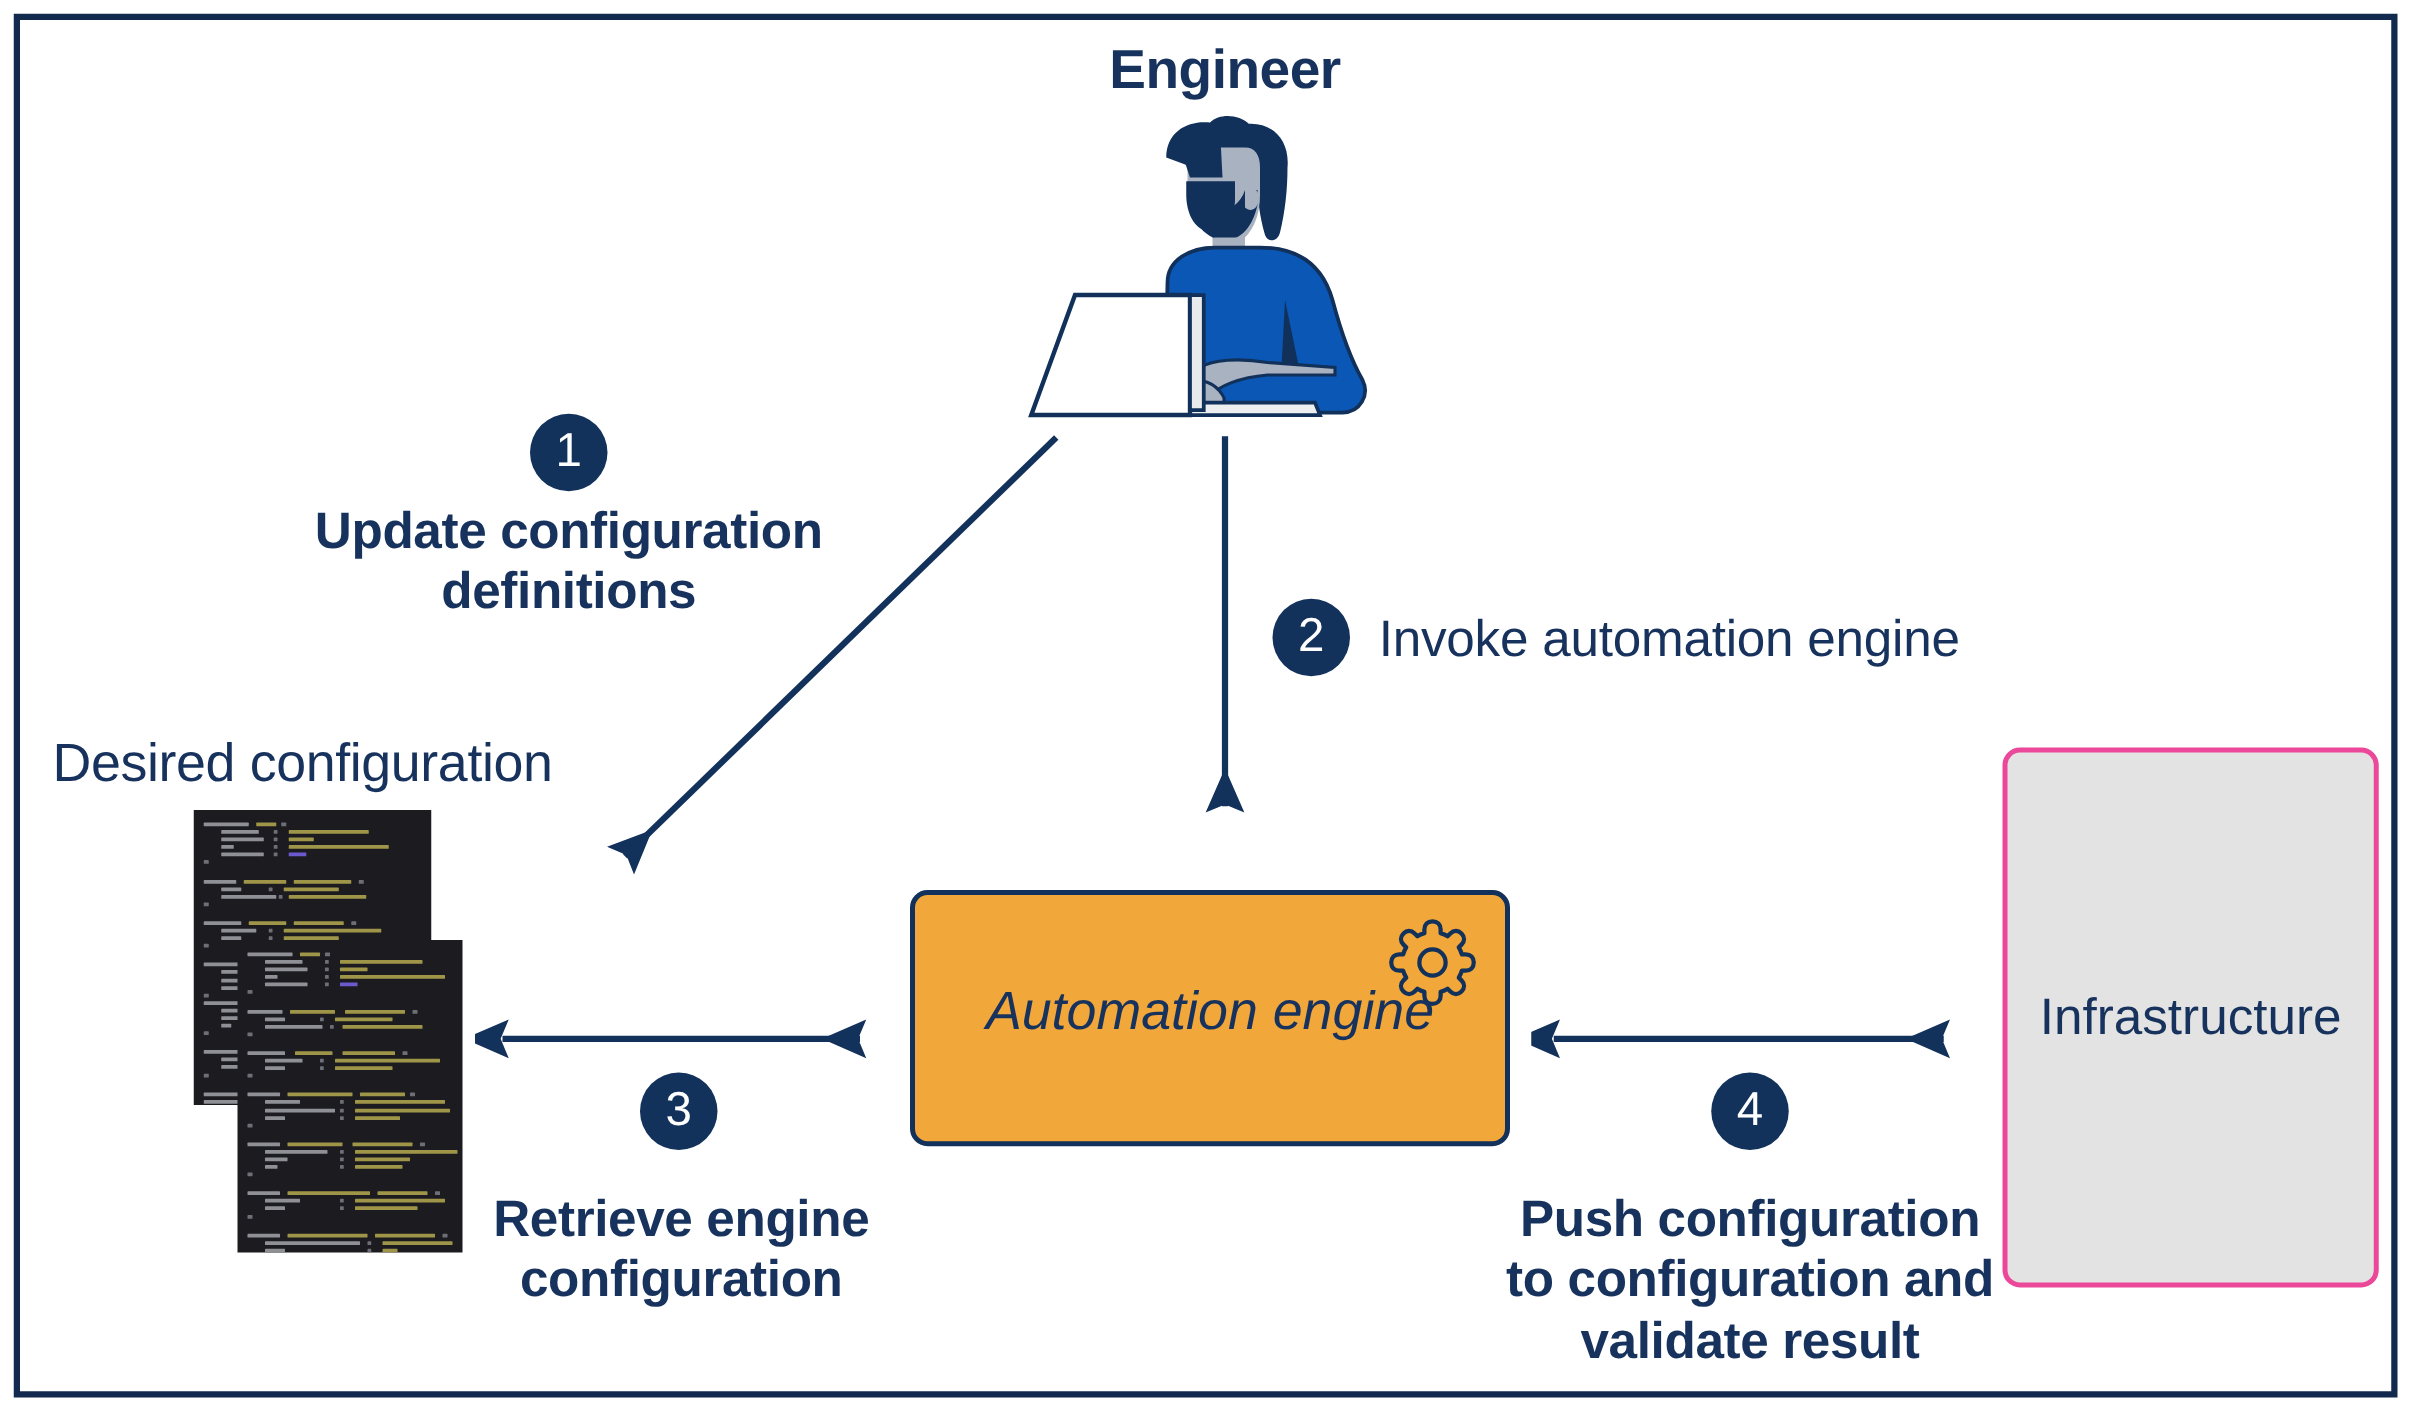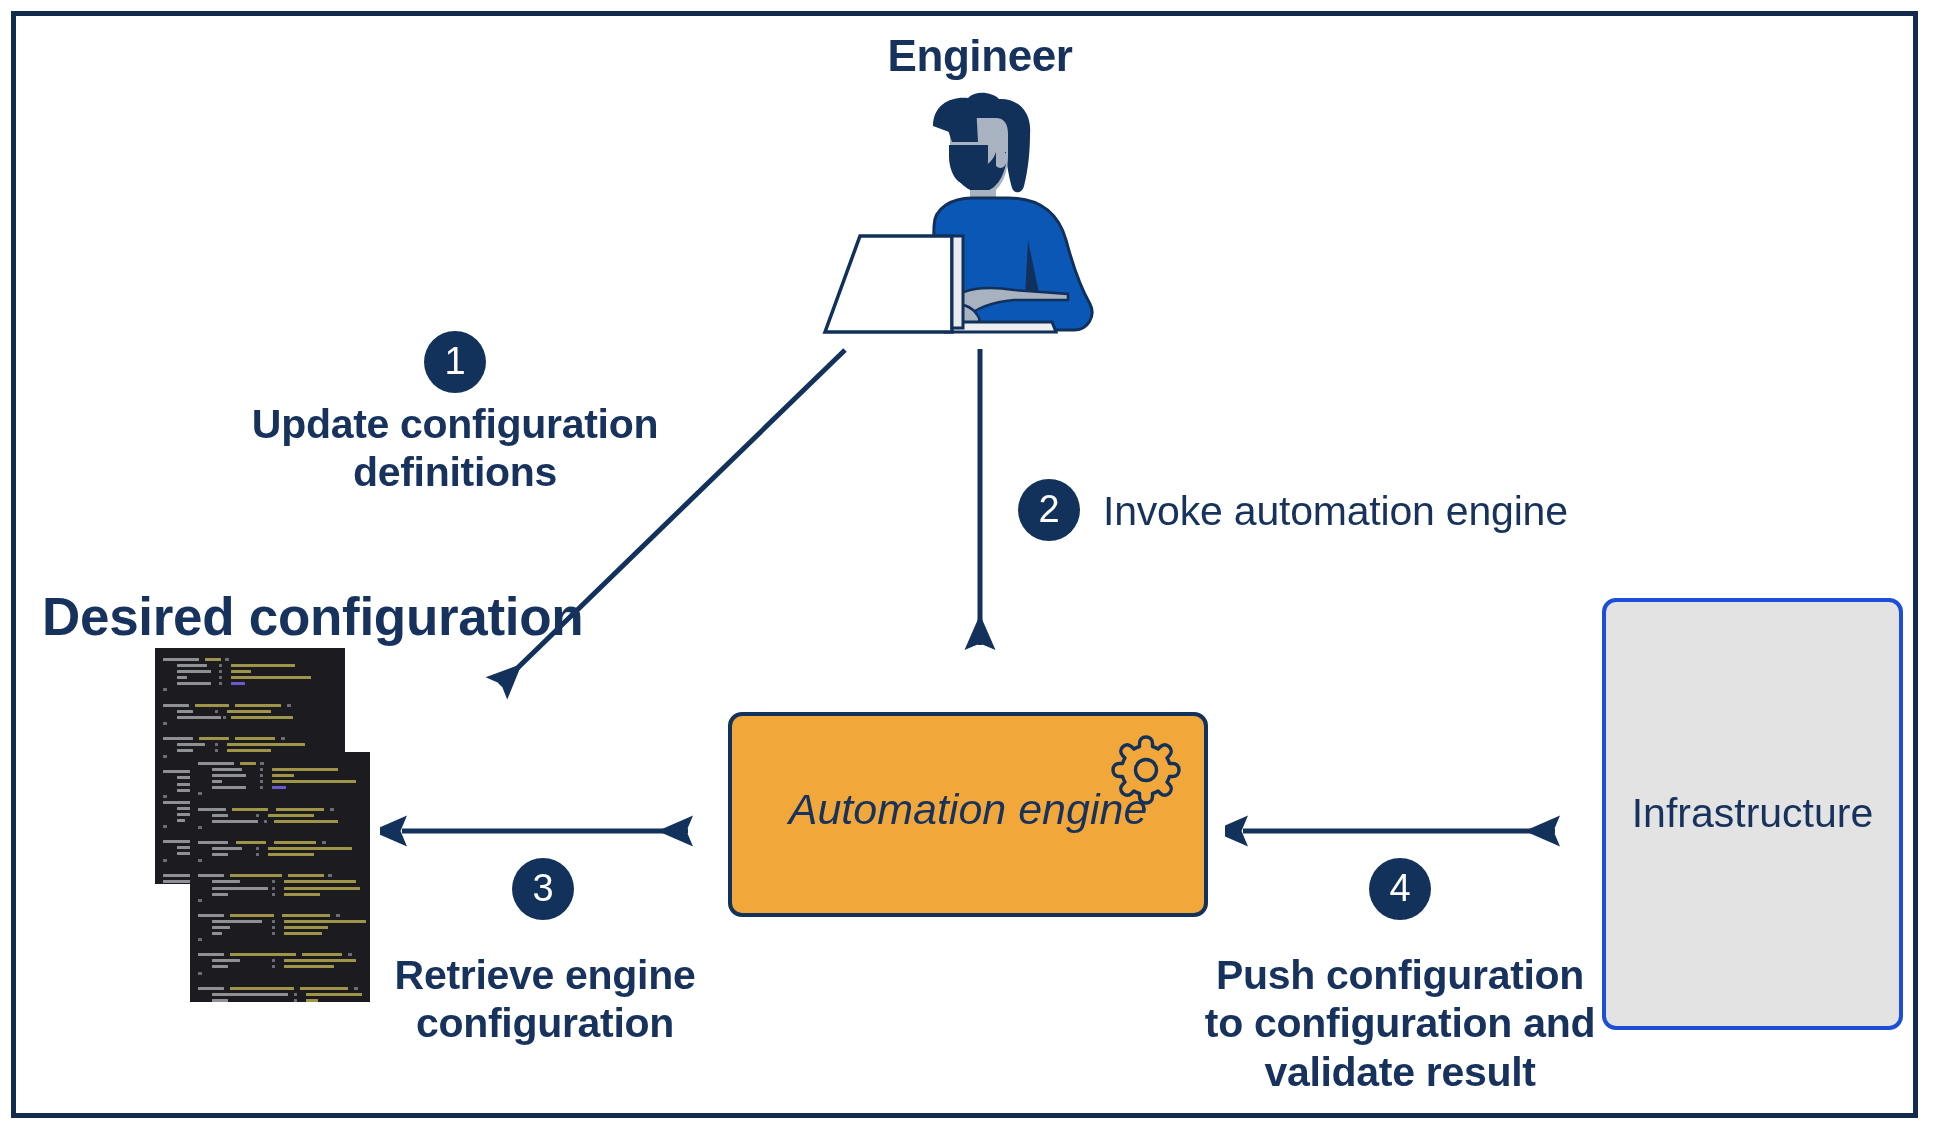--- a/index.html
+++ b/index.html
@@ -28,22 +28,22 @@
   }
   .abs { position: absolute; }
 
   
   .navy-text {
     color: #17325C;
     font-family: "Liberation Sans", sans-serif;
     line-height: 1.18;
   }
   .label-title {
-    font-size: 53px;
-    font-weight: 700;
+    font-size: 43px;
+    font-weight: 400;
     letter-spacing: -0.3px;
   }
   .label-step {
     font-size: 41px;
     font-weight: 700;
     letter-spacing: -0.3px;
     text-align: center;
   }
   .label-step-inline {
     font-size: 41px;
@@ -101,21 +101,21 @@
     height: 74px;
   }
 
   
   #infrastructure-box {
     left: 1602px;
     top: 598px;
     width: 301px;
     height: 432px;
     background: #E3E3E3;
-    border: 4px solid #1d4ed8;
+    border: 4px solid #ec4899;
     border-radius: 14px;
     box-sizing: border-box;
   }
   #infrastructure-label {
     position: absolute;
     left: 0;
     right: 0;
     top: 188px;
     text-align: center;
     font-size: 41px;

